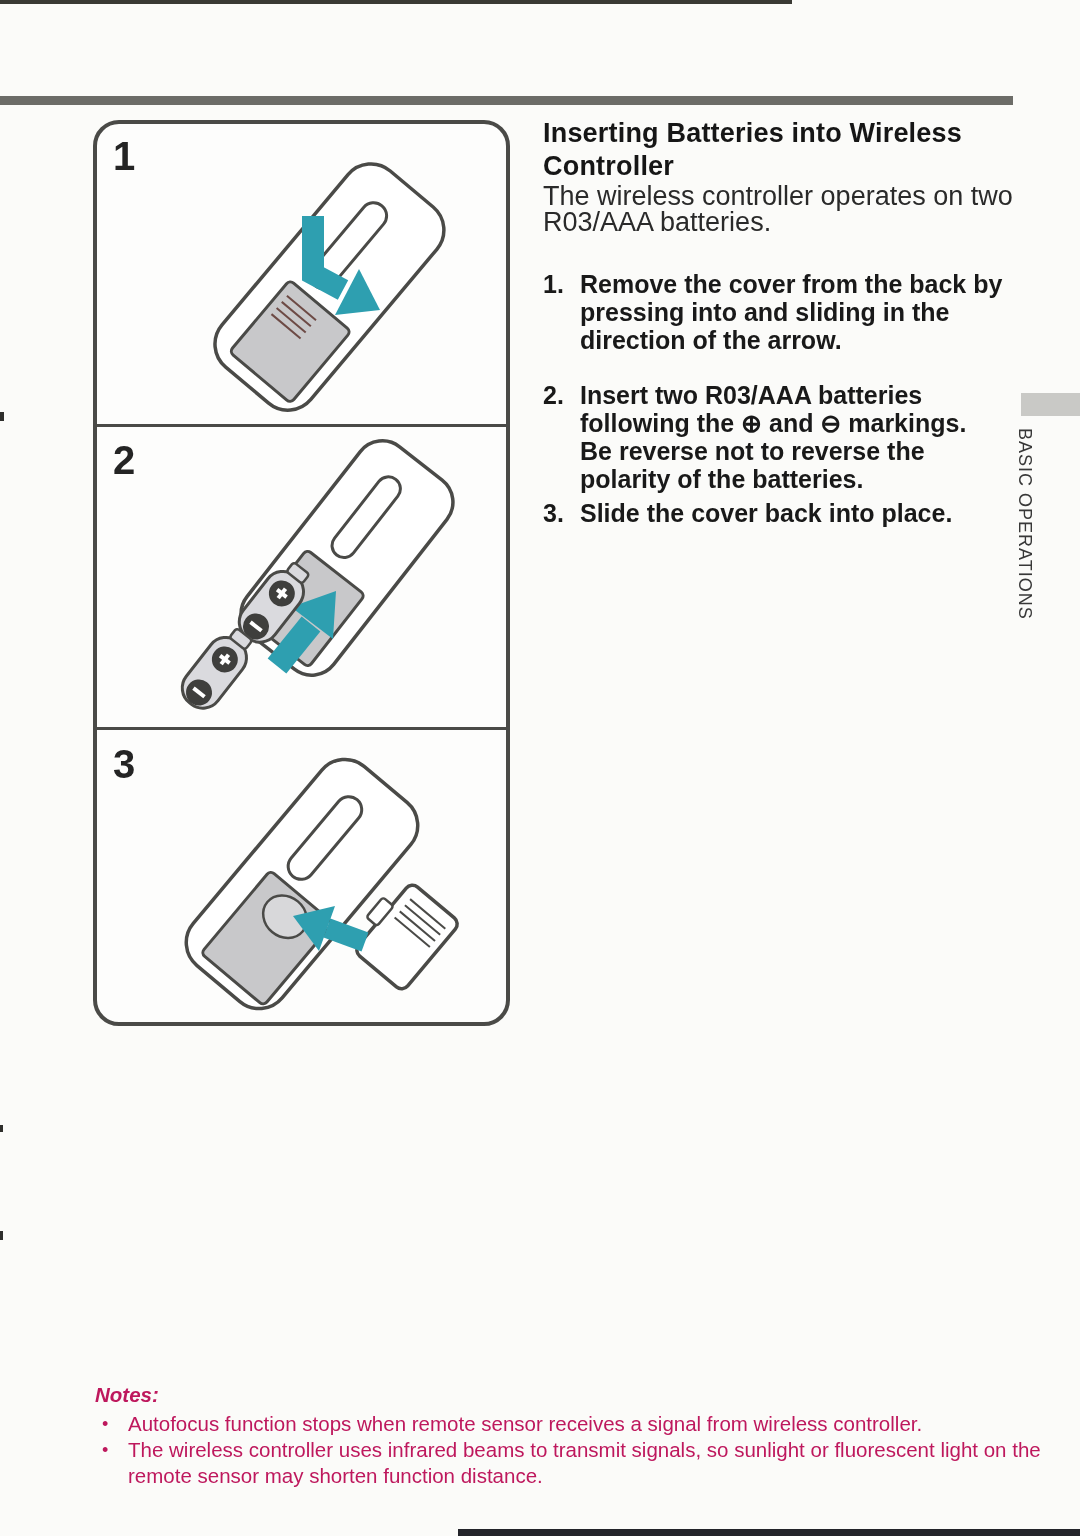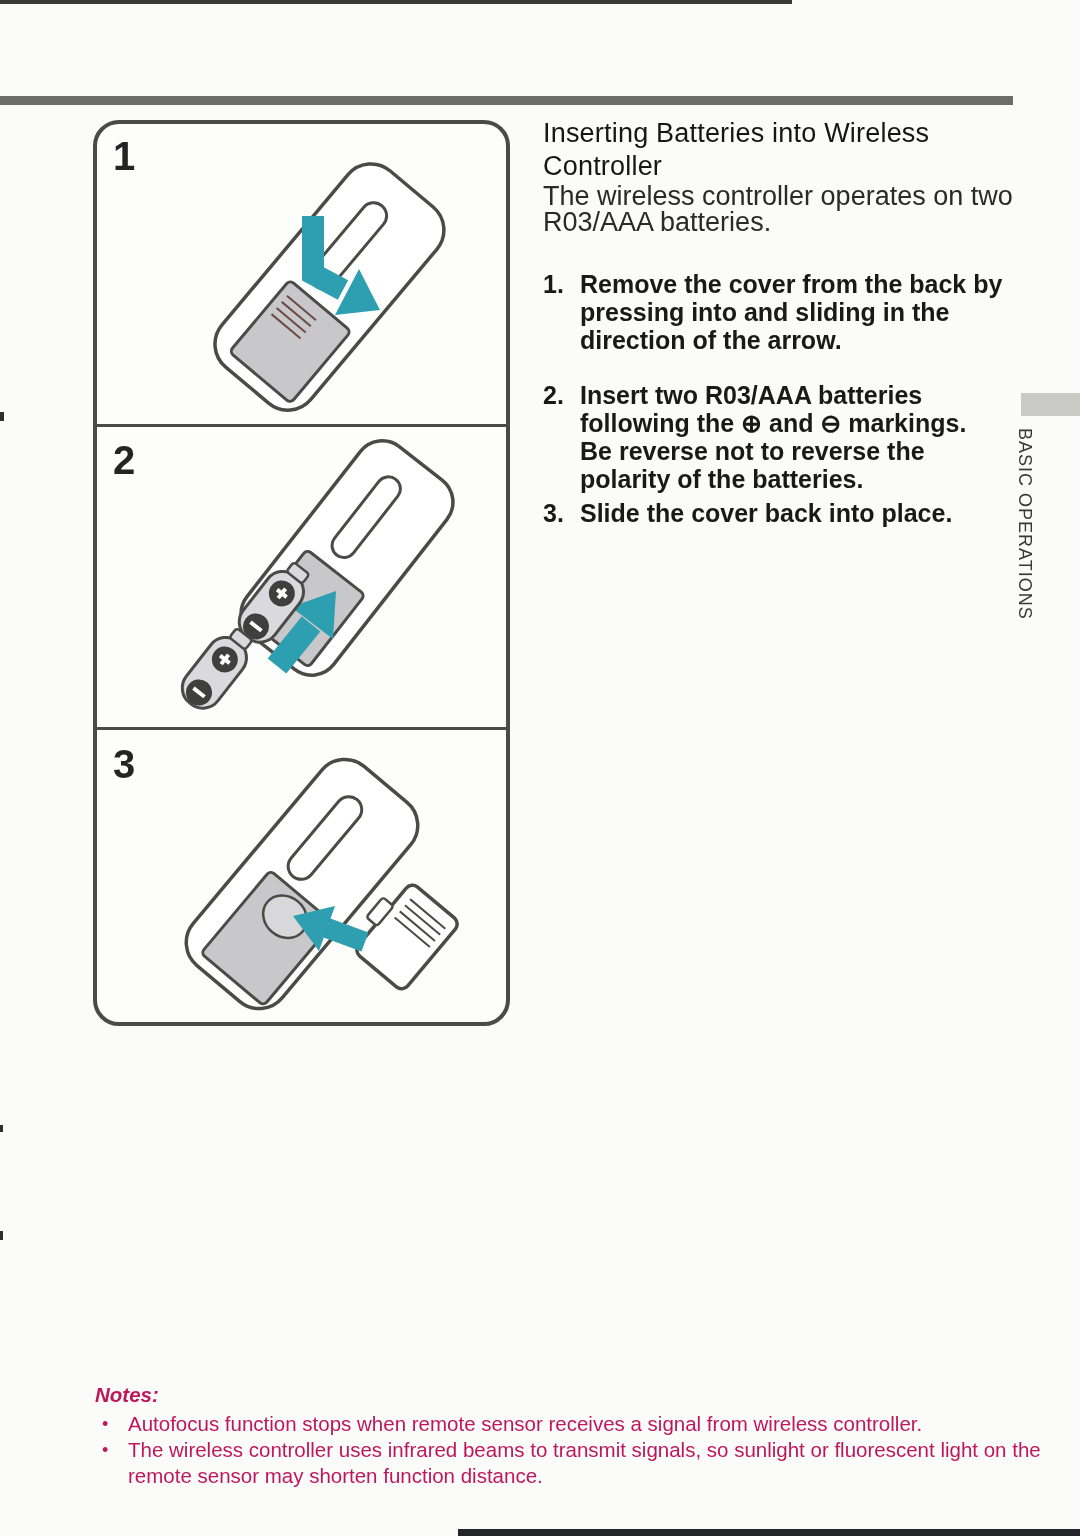--- a/index.html
+++ b/index.html
@@ -22,21 +22,21 @@
     border:4px solid #4a4a47;border-radius:26px;box-sizing:border-box;background:#fdfdfc;
   }
   .divider{position:absolute;left:0;width:100%;height:3px;background:#4a4a47;}
   .d1{top:300px;} .d2{top:603px;}
   .fig-num{position:absolute;left:16px;font-size:40px;font-weight:bold;color:#242424;line-height:1;z-index:2;}
   .fn1{top:12px;} .fn2{top:316px;} .fn3{top:620px;}
   .fig{position:absolute;left:0;width:409px;}
   .f1{top:0;height:296px;} .f2{top:304px;height:296px;} .f3{top:608px;height:290px;}
   
   .tline{white-space:nowrap;}
-  .title{position:absolute;left:543px;top:117px;font-size:27px;font-weight:normal;line-height:33px;letter-spacing:.2px;color:#161616;}
+  .title{position:absolute;left:543px;top:117px;font-size:27px;font-weight:bold;line-height:33px;letter-spacing:.2px;color:#161616;}
   .intro{position:absolute;left:543px;top:183px;font-size:27px;line-height:26px;color:#2a2a2a;}
   .step{position:absolute;left:543px;display:flex;font-weight:bold;font-size:25px;line-height:28px;color:#191919;}
   .s1{top:270px;} .s2{top:381px;} .s3{top:499px;}
   .step-num{width:37px;flex:0 0 37px;}
   
   .side-tab{position:absolute;left:1021px;top:393px;width:59px;height:23px;background:#c9c9c6;}
   .side-label{
     position:absolute;left:1014px;top:428px;writing-mode:vertical-rl;
     font-size:18px;letter-spacing:1px;color:#383838;
   }

